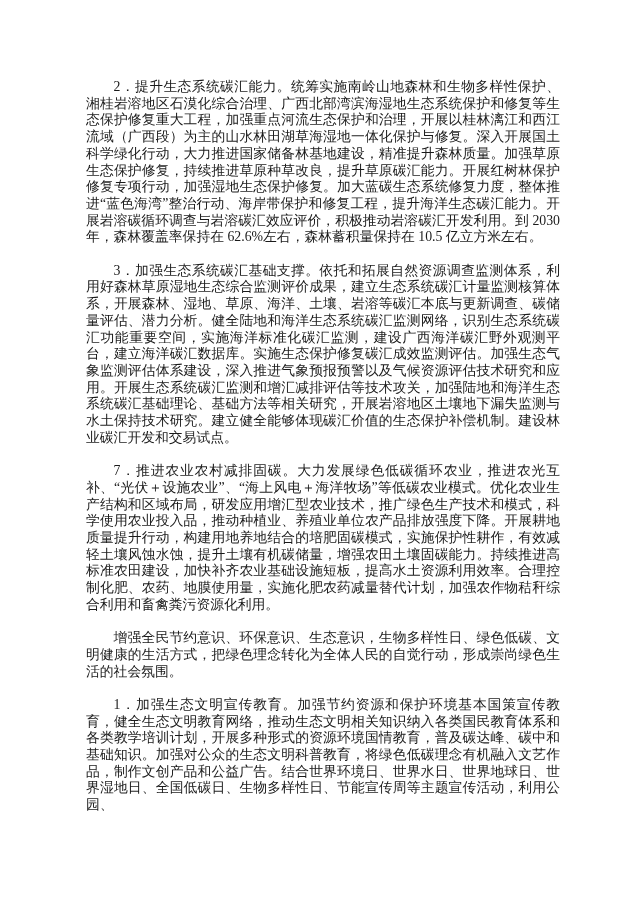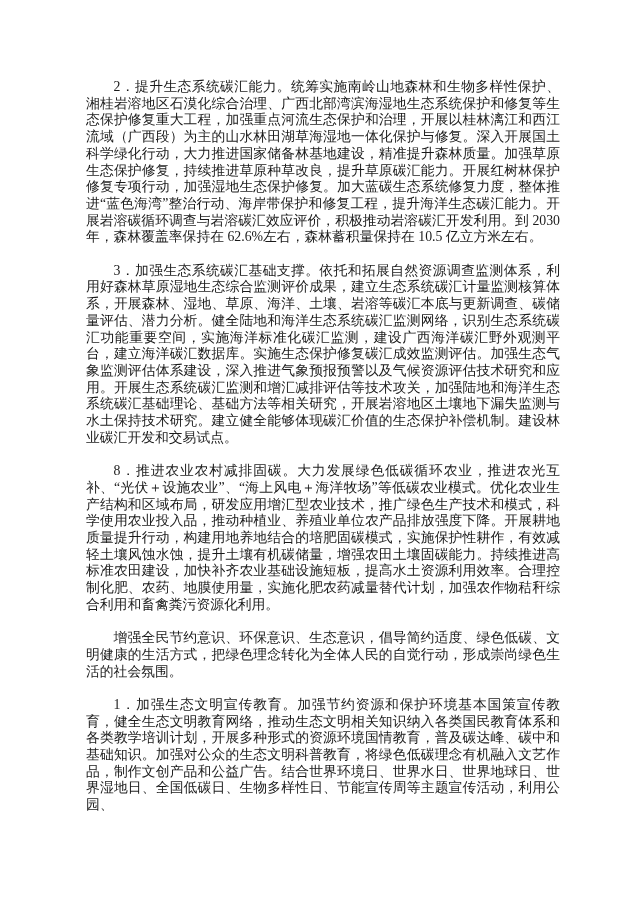--- a/index.html
+++ b/index.html
@@ -35,19 +35,19 @@
   }
 </style>
 </head>
 <body>
 
 <div class="page">
   <p class="body">2．提升生态系统碳汇能力。统筹实施南岭山地森林和生物多样性保护、湘桂岩溶地区石漠化综合治理、广西北部湾滨海湿地生态系统保护和修复等生态保护修复重大工程，加强重点河流生态保护和治理，开展以桂林漓江和西江流域（广西段）为主的山水林田湖草海湿地一体化保护与修复。深入开展国土科学绿化行动，大力推进国家储备林基地建设，精准提升森林质量。加强草原生态保护修复，持续推进草原种草改良，提升草原碳汇能力。开展红树林保护修复专项行动，加强湿地生态保护修复。加大蓝碳生态系统修复力度，整体推进“蓝色海湾”整治行动、海岸带保护和修复工程，提升海洋生态碳汇能力。开展岩溶碳循环调查与岩溶碳汇效应评价，积极推动岩溶碳汇开发利用。到 2030 年，森林覆盖率保持在 62.6%左右，森林蓄积量保持在 10.5 亿立方米左右。</p>
 
   <p class="body">3．加强生态系统碳汇基础支撑。依托和拓展自然资源调查监测体系，利用好森林草原湿地生态综合监测评价成果，建立生态系统碳汇计量监测核算体系，开展森林、湿地、草原、海洋、土壤、岩溶等碳汇本底与更新调查、碳储量评估、潜力分析。健全陆地和海洋生态系统碳汇监测网络，识别生态系统碳汇功能重要空间，实施海洋标准化碳汇监测，建设广西海洋碳汇野外观测平台，建立海洋碳汇数据库。实施生态保护修复碳汇成效监测评估。加强生态气象监测评估体系建设，深入推进气象预报预警以及气候资源评估技术研究和应用。开展生态系统碳汇监测和增汇减排评估等技术攻关，加强陆地和海洋生态系统碳汇基础理论、基础方法等相关研究，开展岩溶地区土壤地下漏失监测与水土保持技术研究。建立健全能够体现碳汇价值的生态保护补偿机制。建设林业碳汇开发和交易试点。</p>
 
-  <p class="body">8．推进农业农村减排固碳。大力发展绿色低碳循环农业，推进农光互补、“光伏＋设施农业”、“海上风电＋海洋牧场”等低碳农业模式。优化农业生产结构和区域布局，研发应用增汇型农业技术，推广绿色生产技术和模式，科学使用农业投入品，推动种植业、养殖业单位农产品排放强度下降。开展耕地质量提升行动，构建用地养地结合的培肥固碳模式，实施保护性耕作，有效减轻土壤风蚀水蚀，提升土壤有机碳储量，增强农田土壤固碳能力。持续推进高标准农田建设，加快补齐农业基础设施短板，提高水土资源利用效率。合理控制化肥、农药、地膜使用量，实施化肥农药减量替代计划，加强农作物秸秆综合利用和畜禽粪污资源化利用。</p>
+  <p class="body">7．推进农业农村减排固碳。大力发展绿色低碳循环农业，推进农光互补、“光伏＋设施农业”、“海上风电＋海洋牧场”等低碳农业模式。优化农业生产结构和区域布局，研发应用增汇型农业技术，推广绿色生产技术和模式，科学使用农业投入品，推动种植业、养殖业单位农产品排放强度下降。开展耕地质量提升行动，构建用地养地结合的培肥固碳模式，实施保护性耕作，有效减轻土壤风蚀水蚀，提升土壤有机碳储量，增强农田土壤固碳能力。持续推进高标准农田建设，加快补齐农业基础设施短板，提高水土资源利用效率。合理控制化肥、农药、地膜使用量，实施化肥农药减量替代计划，加强农作物秸秆综合利用和畜禽粪污资源化利用。</p>
 
 
-  <p class="body">增强全民节约意识、环保意识、生态意识，倡导简约适度、绿色低碳、文明健康的生活方式，把绿色理念转化为全体人民的自觉行动，形成崇尚绿色生活的社会氛围。</p>
+  <p class="body">增强全民节约意识、环保意识、生态意识，生物多样性日、绿色低碳、文明健康的生活方式，把绿色理念转化为全体人民的自觉行动，形成崇尚绿色生活的社会氛围。</p>
 
   <p class="body">1．加强生态文明宣传教育。加强节约资源和保护环境基本国策宣传教育，健全生态文明教育网络，推动生态文明相关知识纳入各类国民教育体系和各类教学培训计划，开展多种形式的资源环境国情教育，普及碳达峰、碳中和基础知识。加强对公众的生态文明科普教育，将绿色低碳理念有机融入文艺作品，制作文创产品和公益广告。结合世界环境日、世界水日、世界地球日、世界湿地日、全国低碳日、生物多样性日、节能宣传周等主题宣传活动，利用公园、</p>
 </div>
 
 </body></html>

